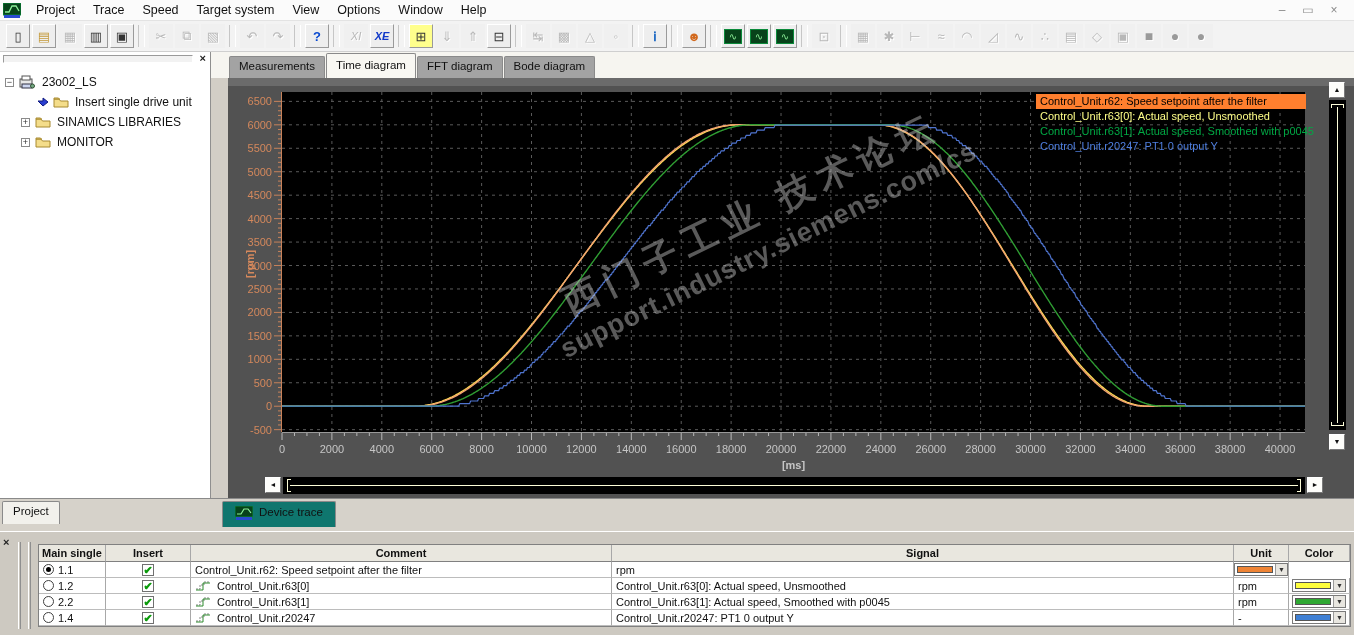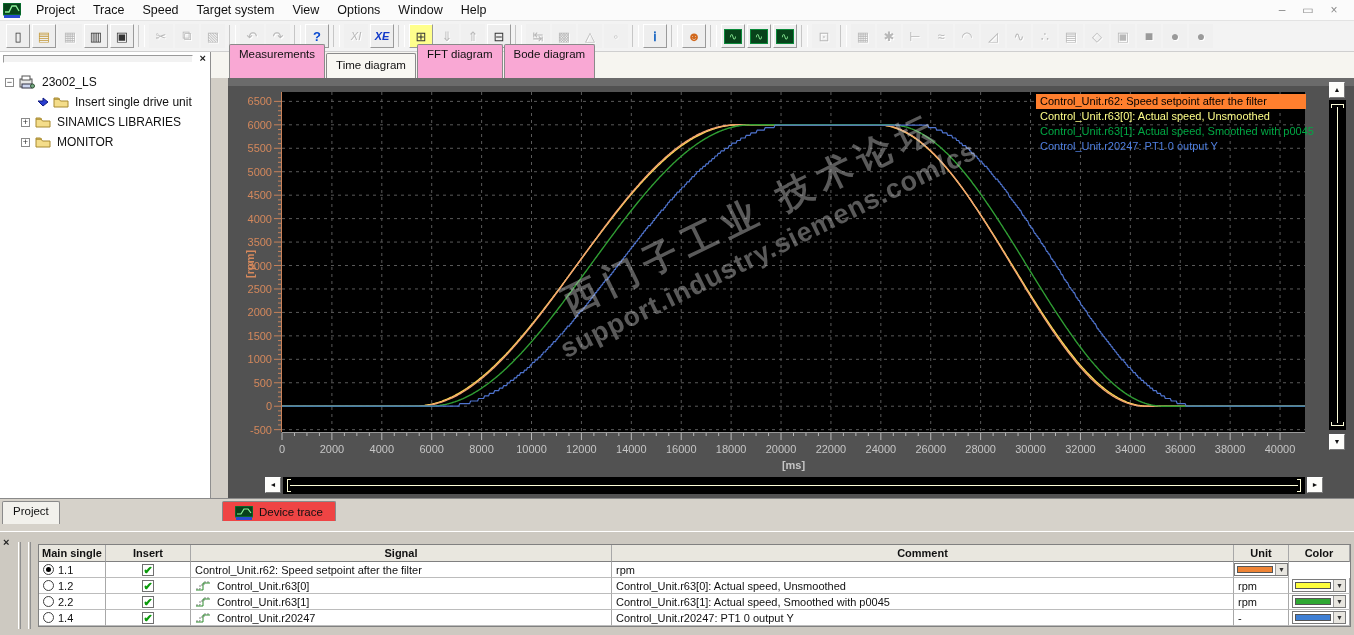--- a/index.html
+++ b/index.html
@@ -48,28 +48,28 @@
          text-align:center; margin-right:5px; color:#333; flex:0 0 auto; }
   .expspace { width:16px; flex:0 0 auto; }
   .ticon { margin-right:4px; display:inline-flex; align-items:center; flex:0 0 auto; }
   .tlabel { padding:0 2px; }
 
   
   .band { position:absolute; left:0; top:498px; width:1354px; height:33px; background:#d6d2ca;
           border-top:1px solid #8a8a8a; }
   .side-tab { position:absolute; left:2px; top:2px; height:23px; padding:3px 10px 0; background:#f2f1ec;
               border:1px solid #8a8a8a; border-bottom:none; border-radius:2px 2px 0 0; font-size:11.5px; }
-  .dev-tab { position:absolute; left:222px; top:2px; height:20px; padding:4px 12px 0; background:#ef4444;
+  .dev-tab { position:absolute; left:222px; top:2px; height:26px; padding:4px 12px 0; background:#0f766e;
              border:1px solid #8a8a8a; border-bottom:none; border-radius:2px 2px 0 0; font-size:11.5px;
              display:flex; gap:6px; align-items:flex-start; }
 
   
   .chart-tabs { position:absolute; left:211px; top:52px; width:1143px; height:26px; background:#f6f5f0;
                 display:flex; align-items:flex-end; padding-left:18px; }
-  .ctab { height:34px; padding:3px 9px 0; font-size:11.5px; background:#f9a8d4; border:1px solid #8a8a8a;
+  .ctab { height:22px; padding:3px 9px 0; font-size:11.5px; background:#a3a3a3; border:1px solid #8a8a8a;
           border-bottom:none; border-radius:2px 2px 0 0; margin-right:1px; }
   .ctab.active { height:25px; padding-top:5px; background:#f8f7f2; position:relative; z-index:2; }
 
   
   .chart-outer { position:absolute; left:228px; top:78px; width:1126px; height:420px; background:#525252; }
   .chart-outer svg { position:absolute; left:0; top:0; }
   .plot-hit { position:absolute; left:54px; top:14px; width:1023px; height:340px; }
   .legend { position:absolute; left:808px; top:16px; z-index:3; font-size:11px; line-height:15px; }
   .lrow { white-space:nowrap; padding:0 4px; height:15px; }
   .lrow.sel { width:270px; }
@@ -620,22 +620,22 @@
   </div>
 
   <div class="dock">
     <span class="dock-close">×</span>
     <div class="dock-grip1"></div>
     <div class="dock-grip2"></div>
     <div id="sigtable">
         <div class="throw head">
           <div>Main single</div>
           <div>Insert</div>
+          <div>Comment</div>
           <div>Signal</div>
-          <div>Comment</div>
           <div>Unit</div>
           <div>Color</div>
         </div>
         <div class="throw">
           <div>
             <span class="radio sel"></span>
             <span>1.1</span>
           </div>
           <div class="cellc">
             <span class="cb">✔</span>

